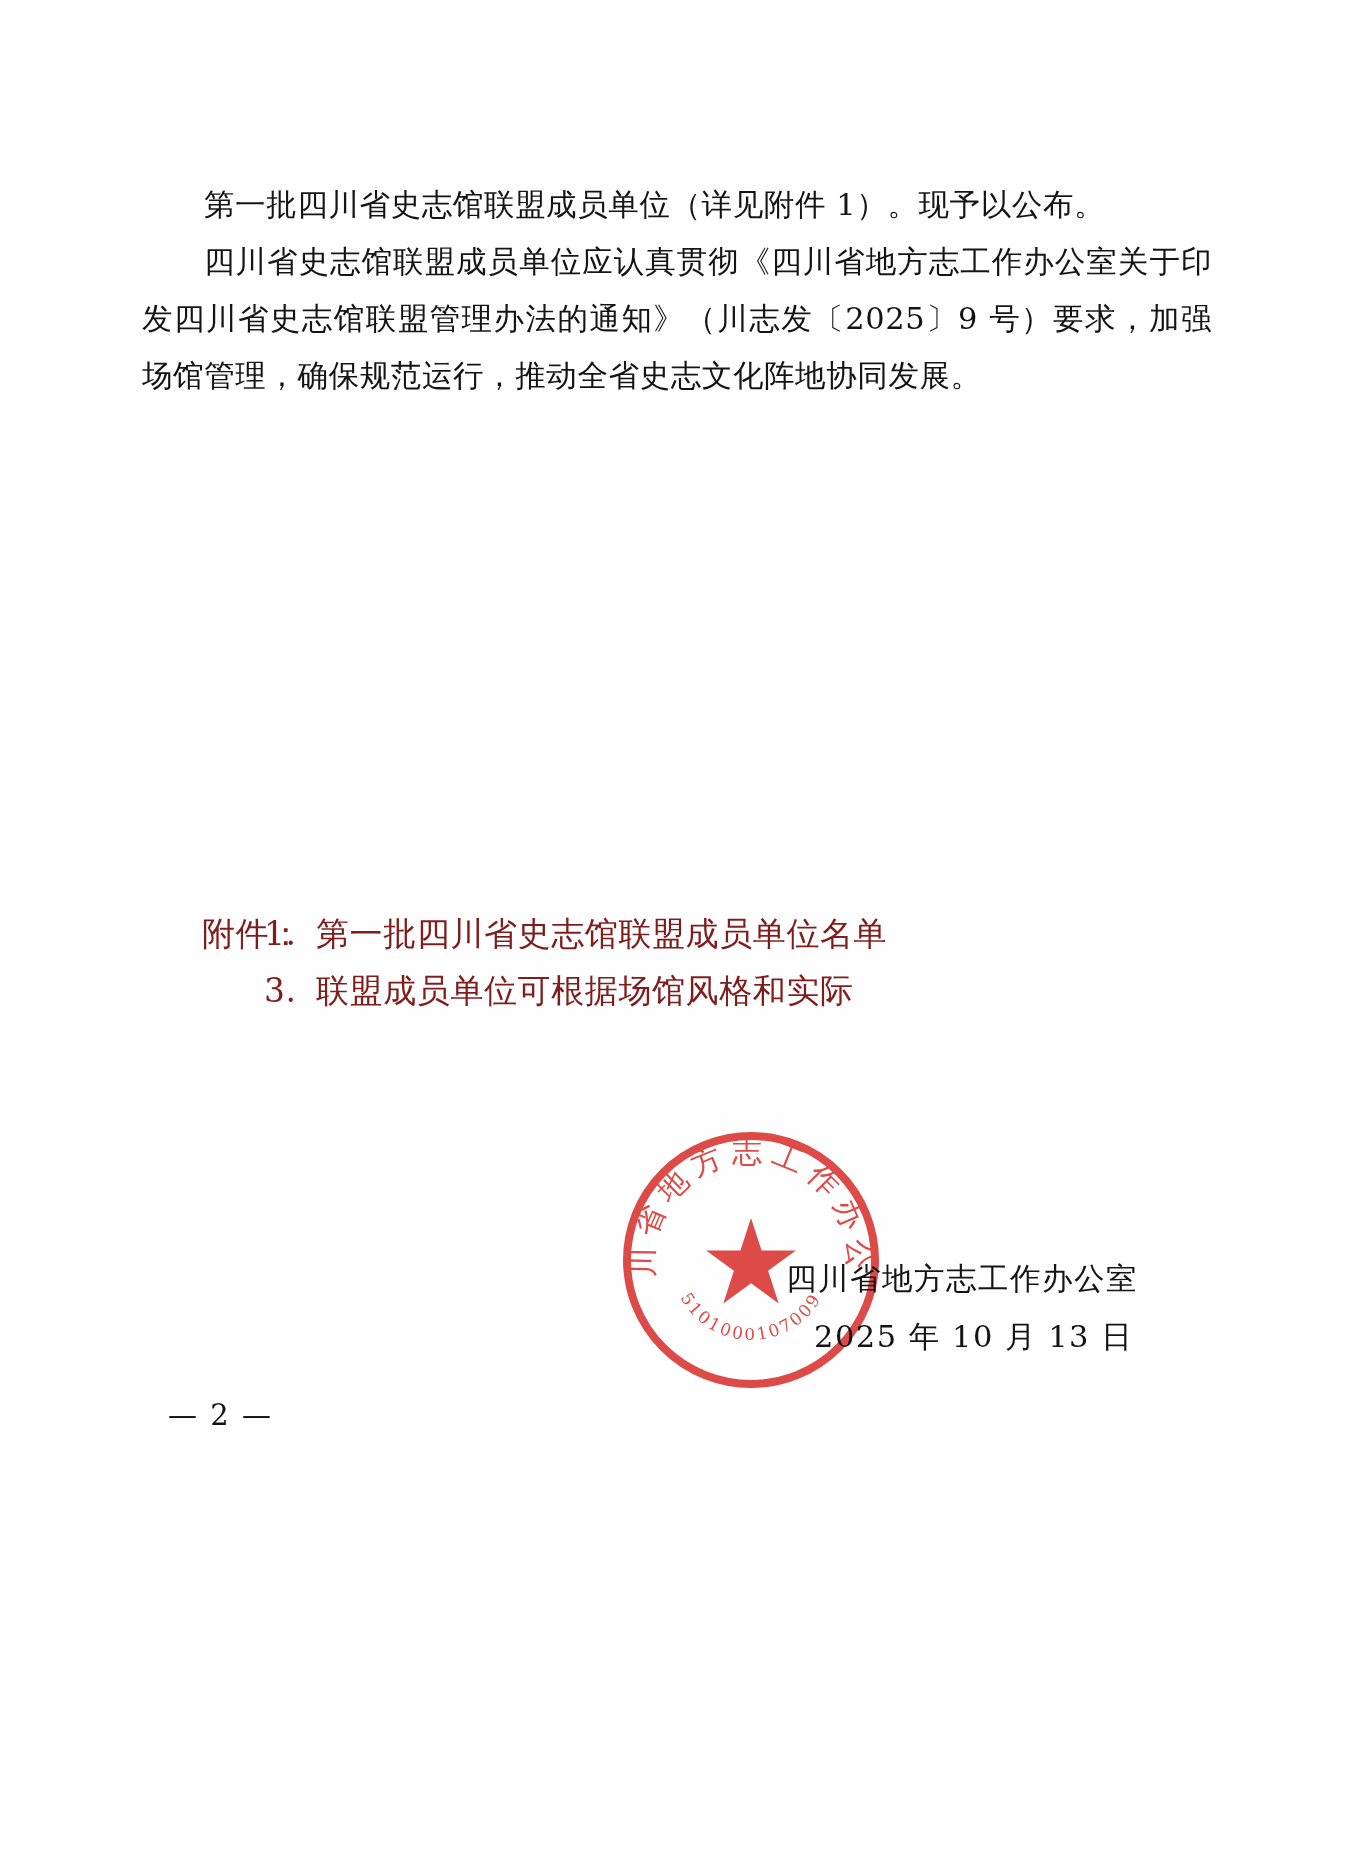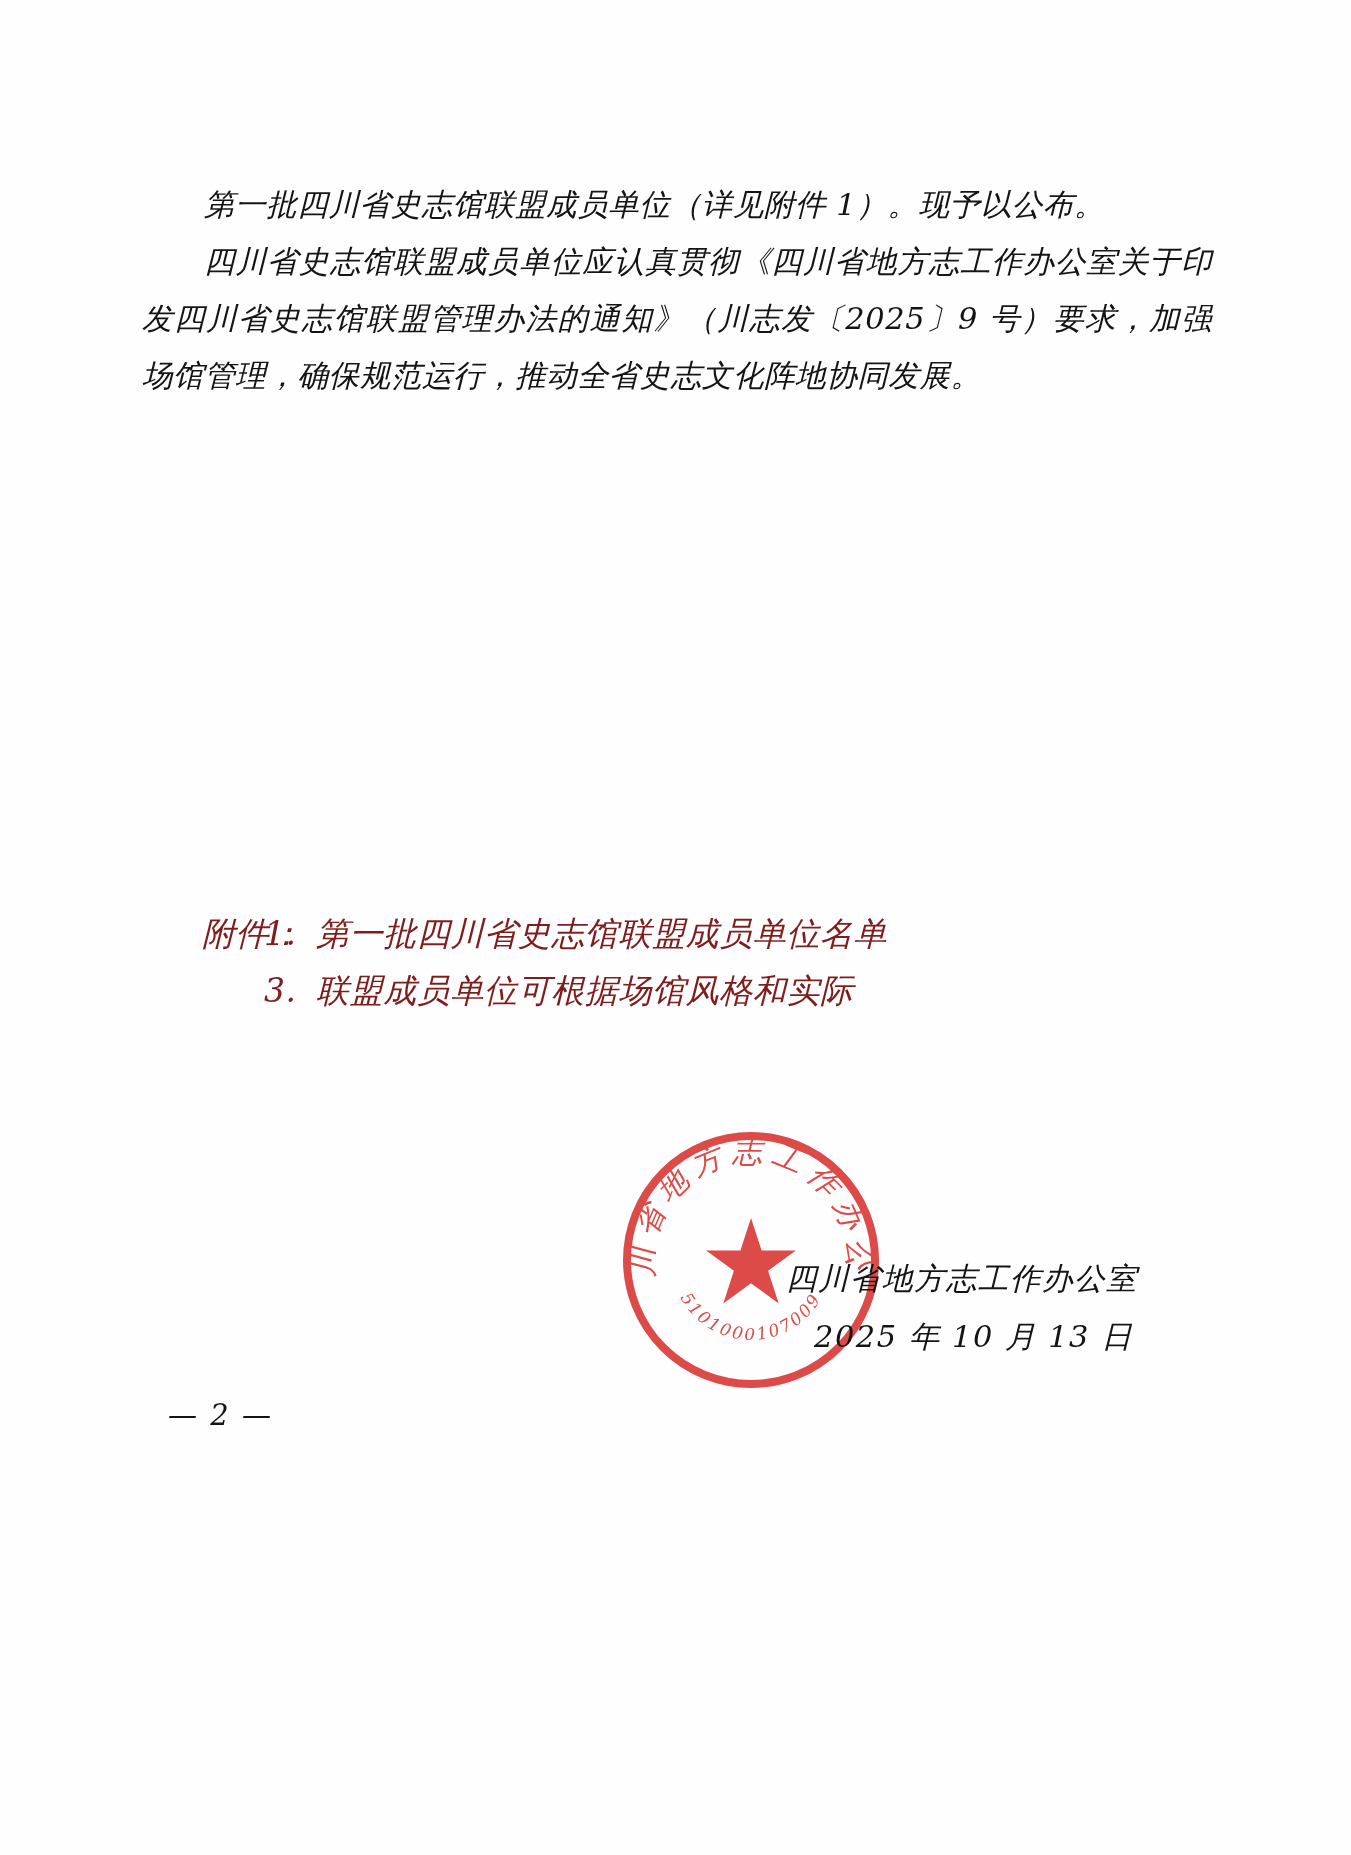--- a/index.html
+++ b/index.html
@@ -15,21 +15,20 @@
     color: #111111;
     overflow: hidden;
   }
 
   .page {
     position: absolute;
     left: 0; top: 0;
     width: 1351px;
     height: 1855px;
     background: #fefefe;
-    font-style: italic;
   }
 
   .body-area {
     position: absolute;
     left: 142px;
     top: 176px;
     width: 1070px;
   }
 
   p.para {

